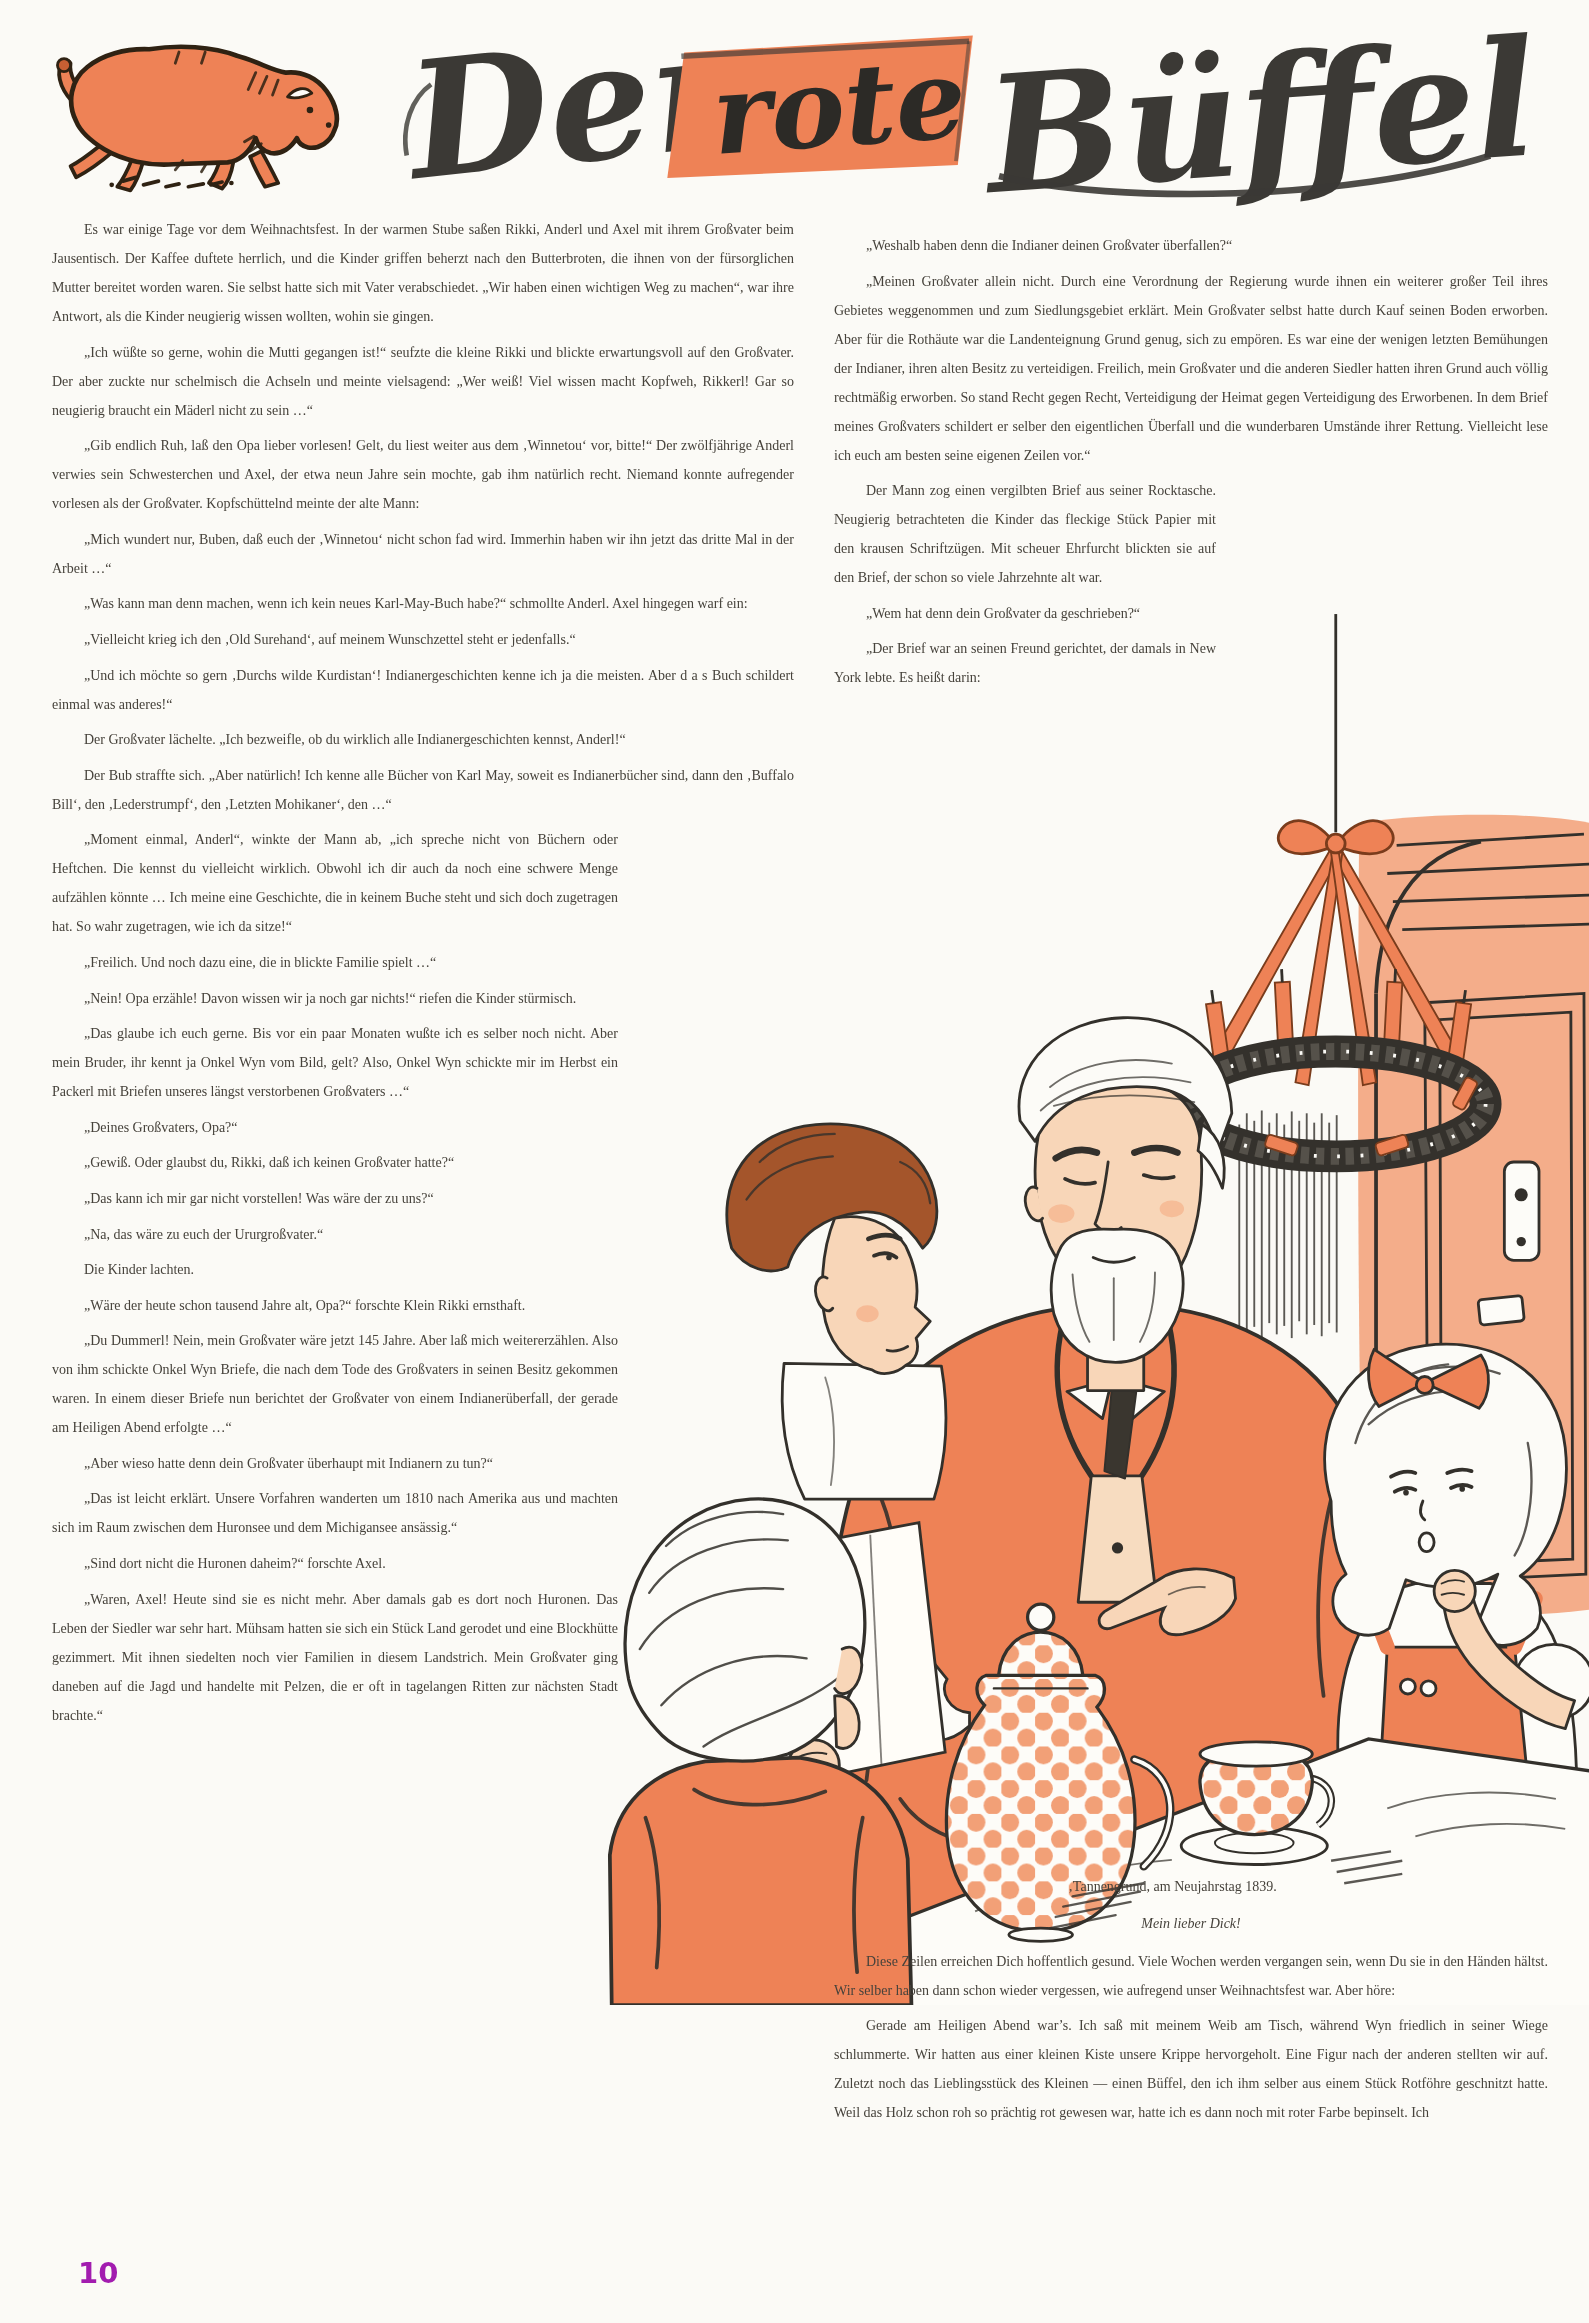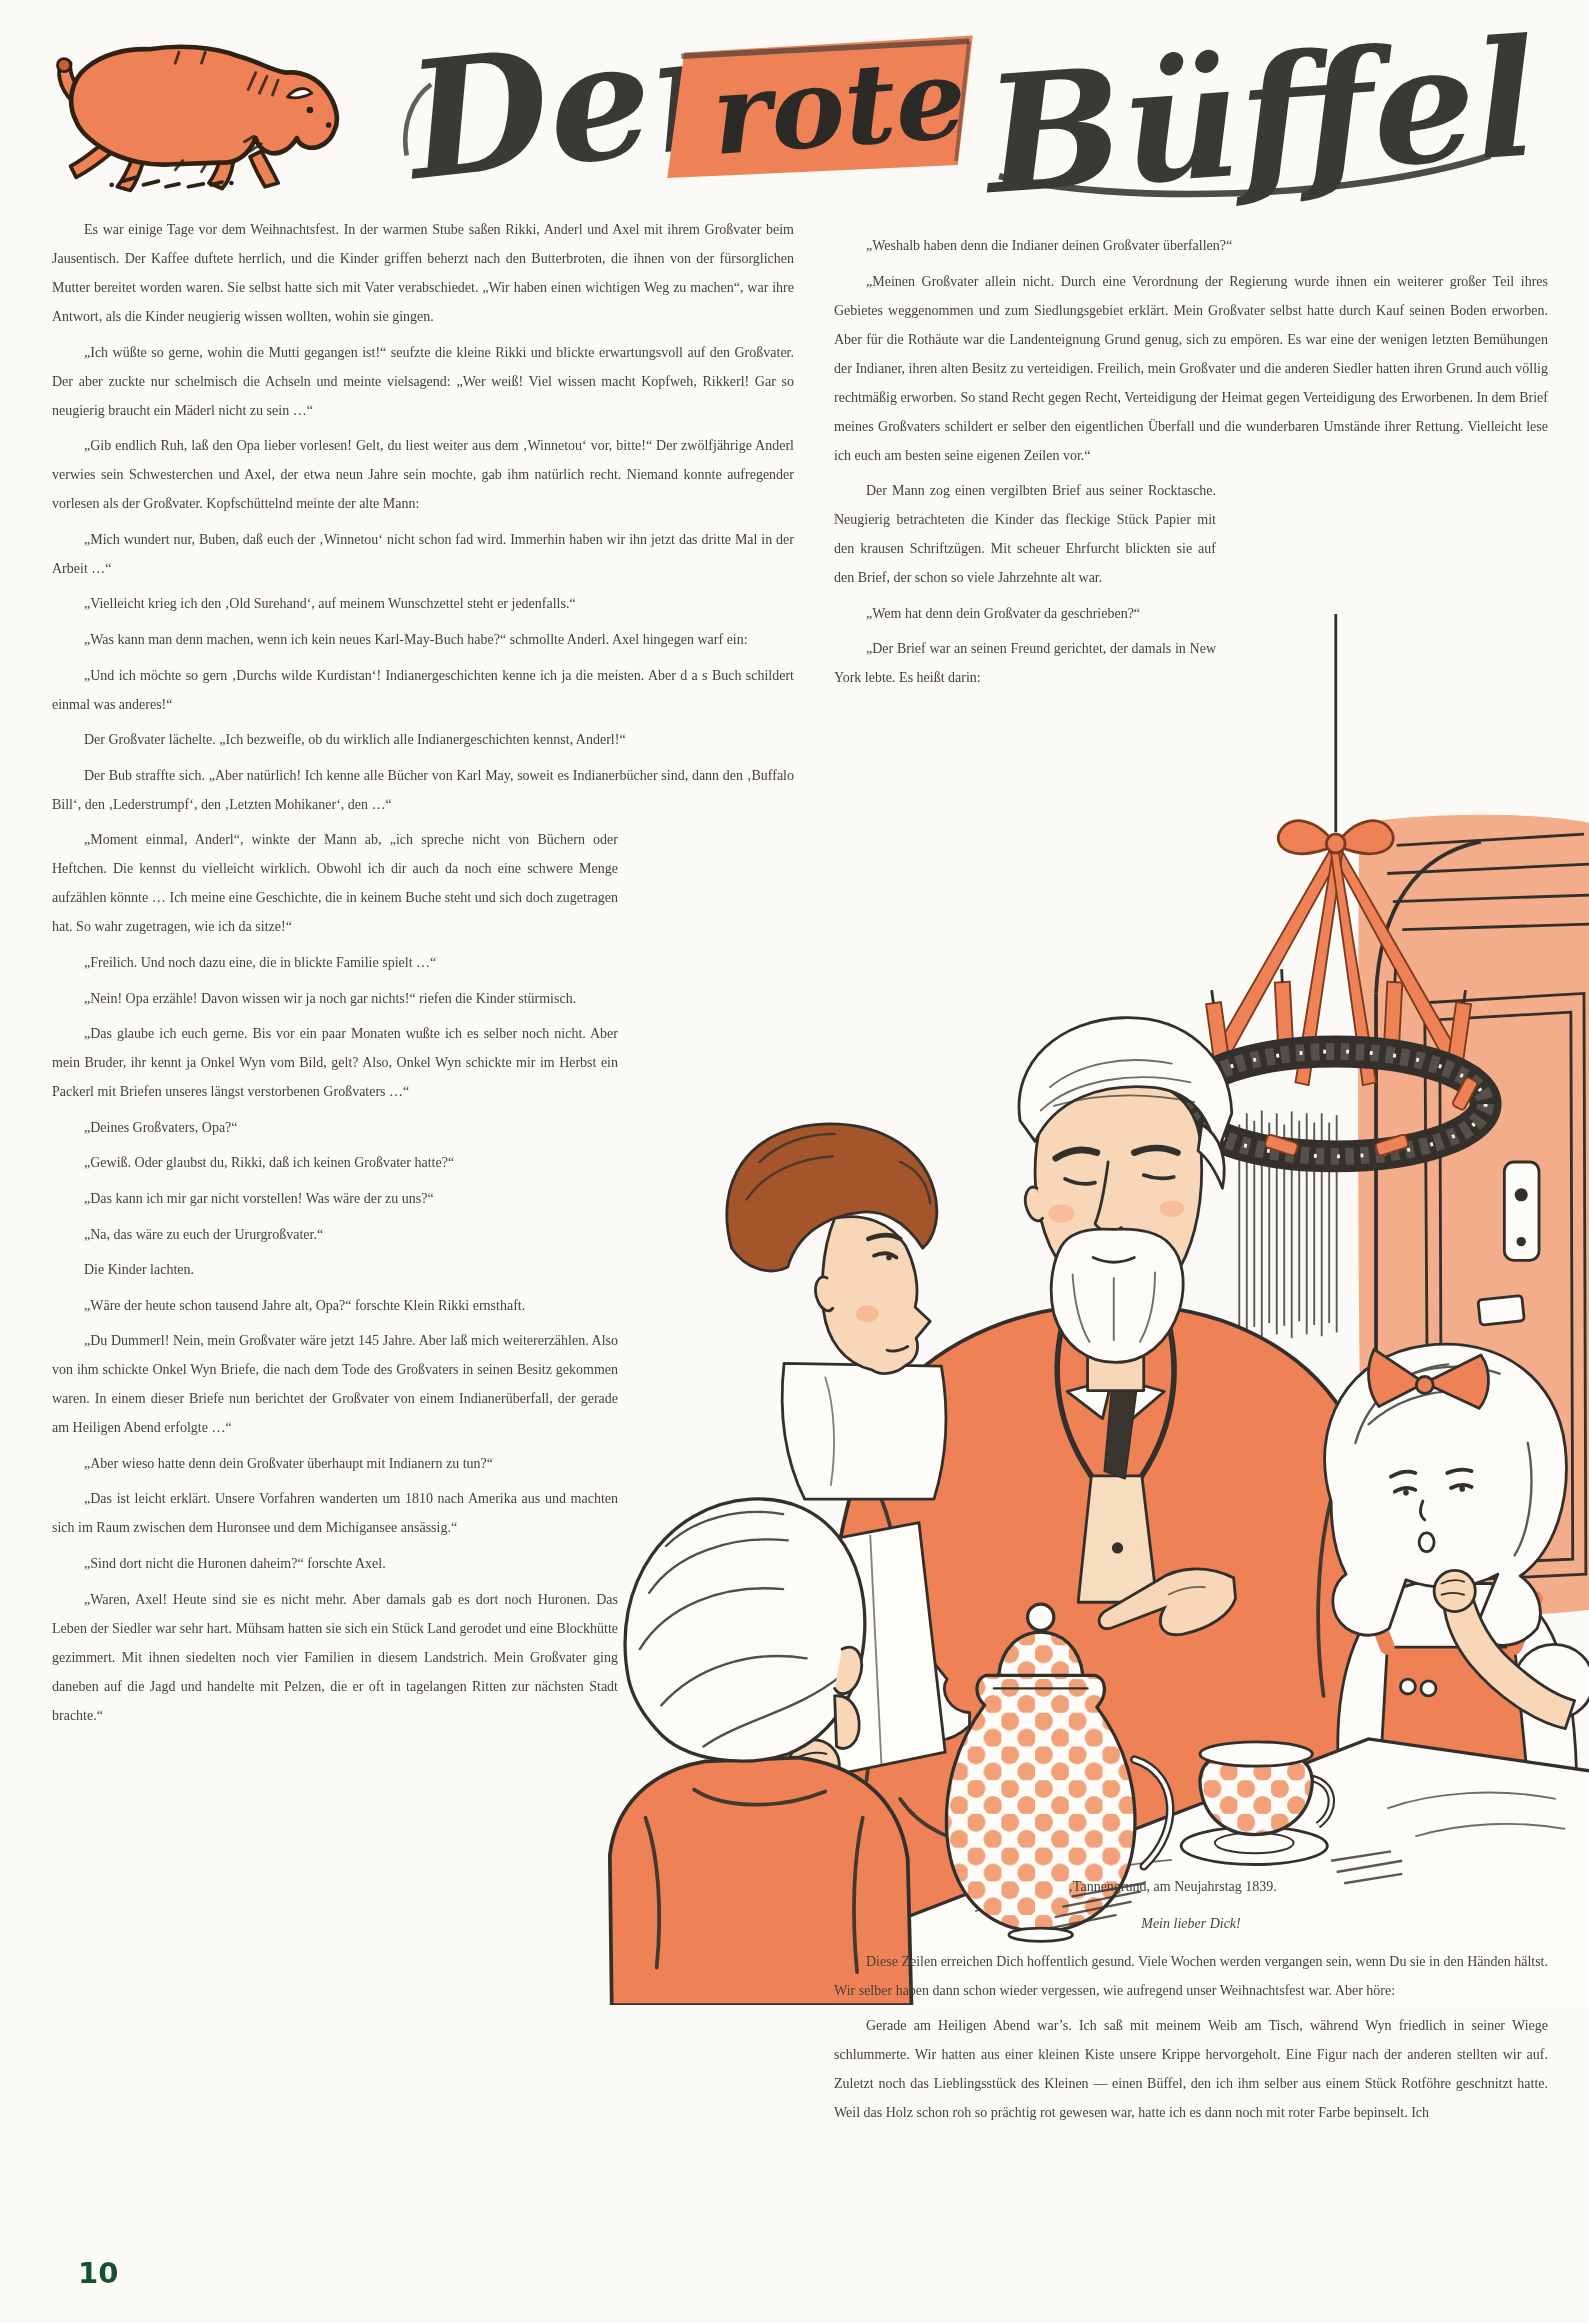--- a/index.html
+++ b/index.html
@@ -8,21 +8,21 @@
   .col{position:absolute;text-align:justify;font-size:14px;line-height:29px;}
   .col p{margin:0 0 6.6px 0;text-indent:32px;}
   #left-col{left:52px;top:215px;width:742px;height:2024px;overflow:hidden;}
   #right-col{left:834px;top:231px;width:714px;height:824px;overflow:hidden;}
   #letter-col{left:834px;top:1872px;width:714px;height:448px;overflow:hidden;}
   .spacer-l{float:right;width:176px;height:848px;}
   .spacer-r{float:right;width:332px;height:440px;}
   #letter-col p.dateline{text-align:center;padding-right:37px;text-indent:0;margin-bottom:7.5px;}
   #letter-col p.salutation{text-align:center;text-indent:0;margin-bottom:9.4px;font-style:italic;}
   #page-num{position:absolute;left:78px;top:2256px;font-family:"DejaVu Sans",sans-serif;
-            font-weight:bold;font-size:29px;color:#14532d;}
+            font-weight:bold;font-size:29px;color:#a21caf;}
   #buffalo-wrap{position:absolute;left:33px;top:24px;}
   #title-wrap{position:absolute;left:403px;top:13px;}
   #scene-wrap{position:absolute;left:394px;top:600px;}
   svg text.script{font-family:"DejaVu Serif",serif;font-style:italic;font-weight:bold;}
 </style>
 </head>
 <body>
 
 <div class="page">
 
@@ -331,22 +331,22 @@
         <path d="M826,1062 q20,-10 40,-8" stroke="#33302b" stroke-width="2" fill="none" opacity="0.7"></path>
       </g>
     </svg>
   </div>
 
   <div id="left-col" class="col">
     <p>Es war einige Tage vor dem Weihnachtsfest. In der warmen Stube saßen Rikki, Anderl und Axel mit ihrem Großvater beim Jausentisch. Der Kaffee duftete herrlich, und die Kinder griffen beherzt nach den Butterbroten, die ihnen von der fürsorglichen Mutter bereitet worden waren. Sie selbst hatte sich mit Vater verabschiedet. „Wir haben einen wichtigen Weg zu machen“, war ihre Antwort, als die Kinder neugierig wissen wollten, wohin sie gingen.</p>
     <p>„Ich wüßte so gerne, wohin die Mutti gegangen ist!“ seufzte die kleine Rikki und blickte erwartungsvoll auf den Großvater. Der aber zuckte nur schelmisch die Achseln und meinte vielsagend: „Wer weiß! Viel wissen macht Kopfweh, Rikkerl! Gar so neugierig braucht ein Mäderl nicht zu sein …“</p>
     <p>„Gib endlich Ruh, laß den Opa lieber vorlesen! Gelt, du liest weiter aus dem ‚Winnetou‘ vor, bitte!“ Der zwölfjährige Anderl verwies sein Schwesterchen und Axel, der etwa neun Jahre sein mochte, gab ihm natürlich recht. Niemand konnte aufregender vorlesen als der Großvater. Kopfschüttelnd meinte der alte Mann:</p>
     <p>„Mich wundert nur, Buben, daß euch der ‚Winnetou‘ nicht schon fad wird. Immerhin haben wir ihn jetzt das dritte Mal in der Arbeit …“</p>
+    <p>„Was kann man denn machen, wenn ich kein neues Karl-May-Buch habe?“ schmollte Anderl. Axel hingegen warf ein:</p>
     <p>„Vielleicht krieg ich den ‚Old Surehand‘, auf meinem Wunschzettel steht er jedenfalls.“</p>
-    <p>„Was kann man denn machen, wenn ich kein neues Karl-May-Buch habe?“ schmollte Anderl. Axel hingegen warf ein:</p>
     <p>„Und ich möchte so gern ‚Durchs wilde Kurdistan‘! Indianergeschichten kenne ich ja die meisten. Aber d a s Buch schildert einmal was anderes!“</p>
     <p>Der Großvater lächelte. „Ich bezweifle, ob du wirklich alle Indianergeschichten kennst, Anderl!“</p>
     <p>Der Bub straffte sich. „Aber natürlich! Ich kenne alle Bücher von Karl May, soweit es Indianerbücher sind, dann den ‚Buffalo Bill‘, den ‚Lederstrumpf‘, den ‚Letzten Mohikaner‘, den …“</p>
     <div class="spacer-l"></div>
     <p>„Moment einmal, Anderl“, winkte der Mann ab, „ich spreche nicht von Büchern oder Heftchen. Die kennst du vielleicht wirklich. Obwohl ich dir auch da noch eine schwere Menge aufzählen könnte … Ich meine eine Geschichte, die in keinem Buche steht und sich doch zugetragen hat. So wahr zugetragen, wie ich da sitze!“</p>
     <p>„Freilich. Und noch dazu eine, die in blickte Familie spielt …“</p>
     <p>„Nein! Opa erzähle! Davon wissen wir ja noch gar nichts!“ riefen die Kinder stürmisch.</p>
     <p>„Das glaube ich euch gerne. Bis vor ein paar Monaten wußte ich es selber noch nicht. Aber mein Bruder, ihr kennt ja Onkel Wyn vom Bild, gelt? Also, Onkel Wyn schickte mir im Herbst ein Packerl mit Briefen unseres längst verstorbenen Großvaters …“</p>
     <p>„Deines Großvaters, Opa?“</p>
     <p>„Gewiß. Oder glaubst du, Rikki, daß ich keinen Großvater hatte?“</p>

